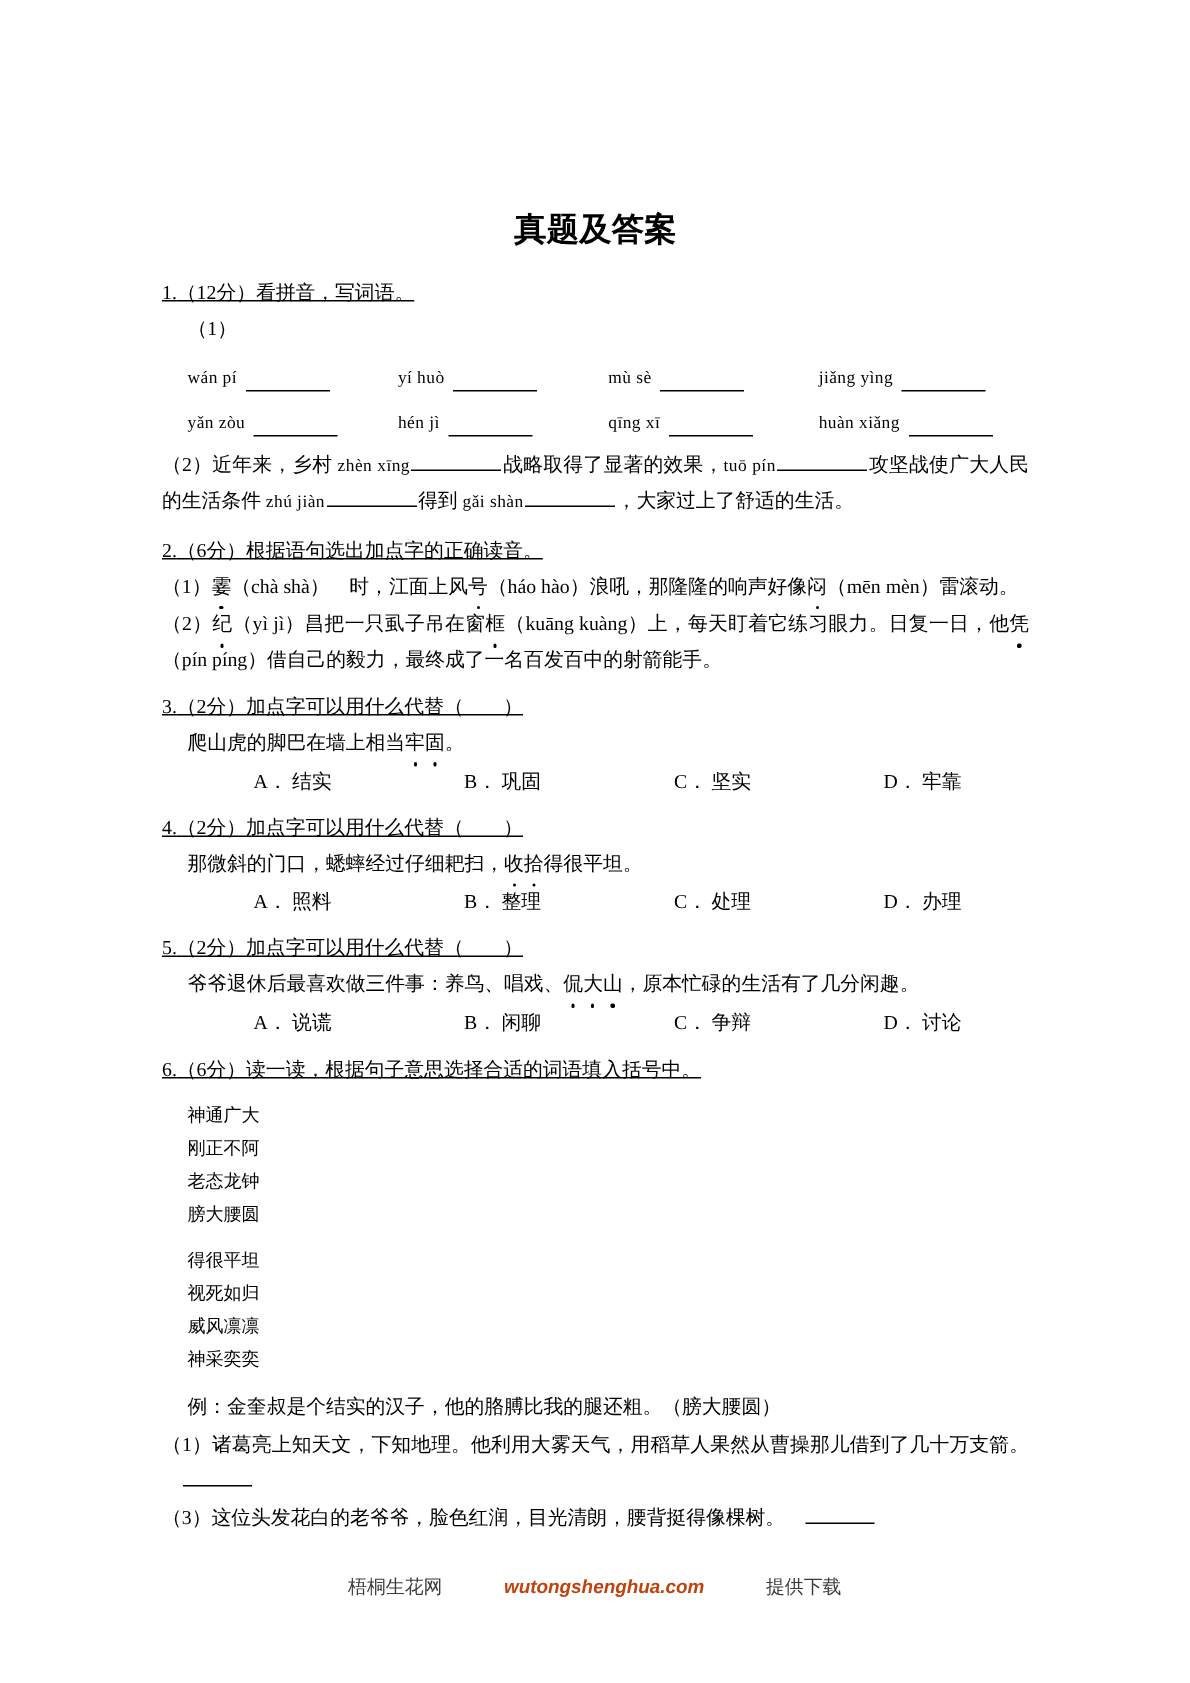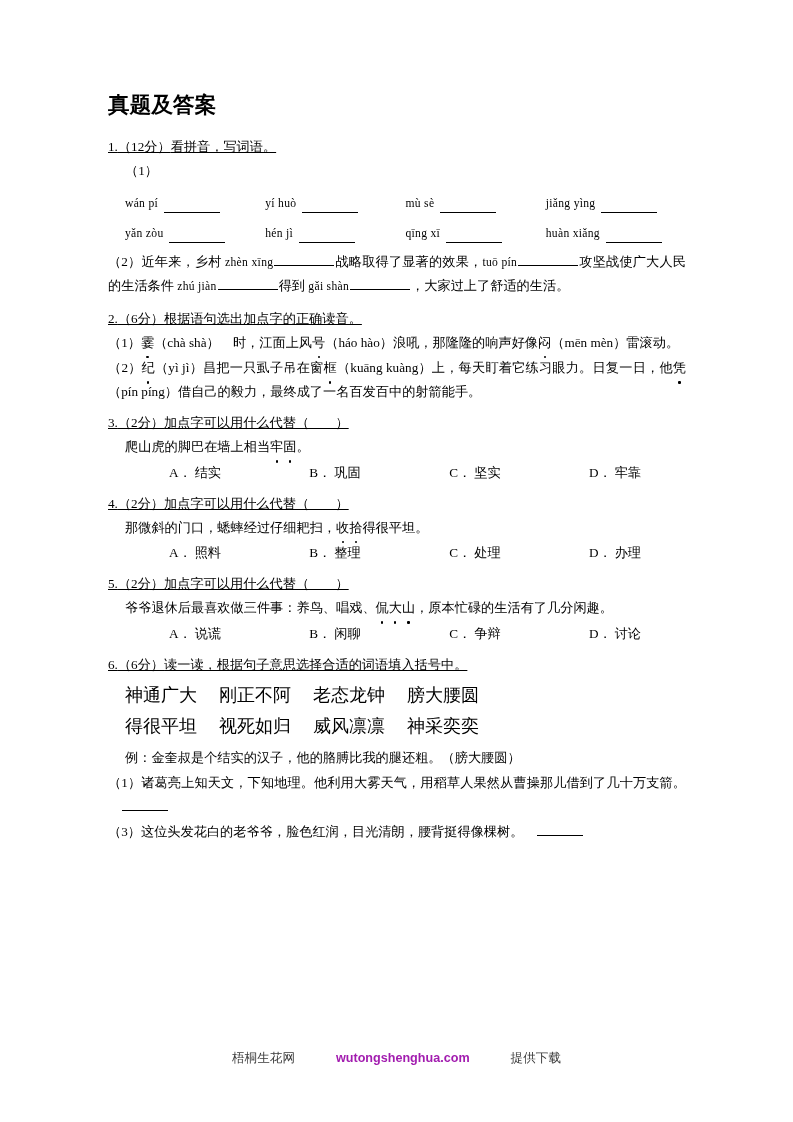--- a/index.html
+++ b/index.html
@@ -34,21 +34,21 @@
   .doc-title {
     font-family: "Liberation Serif", "DejaVu Serif", serif;
     font-size: 21.5px;
     font-weight: bold;
     line-height: 34px;
     text-align: center;
     letter-spacing: 0.2px;
     margin: 0 0 14px 0;
   }
   .doc-title .t-line { display: block; }
-  .doc-title .t-line.line2 { text-align: left; }
+  .doc-title .t-line.line2 { text-align: center; margin-top: 48px; }
 
   
   .q {
     margin-top: 9px;
   }
   .q-stem {
     font-size: 13.2px;
     line-height: 21px;
     text-indent: 0;
     margin: 0;
@@ -136,23 +136,24 @@
     height: 2.2px;
     margin-left: -1.1px;
     border-radius: 50%;
     background: #000;
   }
 
   
   .bank-row {
     padding-left: 17px;
     margin-top: 9px;
-    font-size: 18px;
+    font-size: 12px;
     line-height: 22px;
     display: flex;
+    flex-direction: column;
   }
   .bank-item {
     margin-right: 22px;
     white-space: nowrap;
   }
 
   
   .footer {
     position: absolute;
     left: 0;
@@ -161,21 +162,22 @@
     text-align: center;
     font-size: 12.6px;
     color: #3a3a3a;
     font-family: "Liberation Sans", sans-serif;
   }
   .footer .f-item { display: inline-block; }
   .footer .f-gap { display: inline-block; width: 34px; }
   .footer .f-url {
     font-family: "Liberation Sans", sans-serif;
     font-weight: bold;
-    color: #a21caf;
+    color: #c2410c;
+    font-style: italic;
   }
 </style>
 </head>
 <body>
 
 <div class="page">
   <div class="content">
 
     <h1 class="doc-title">
       <span class="t-line line2">真题及答案</span>

